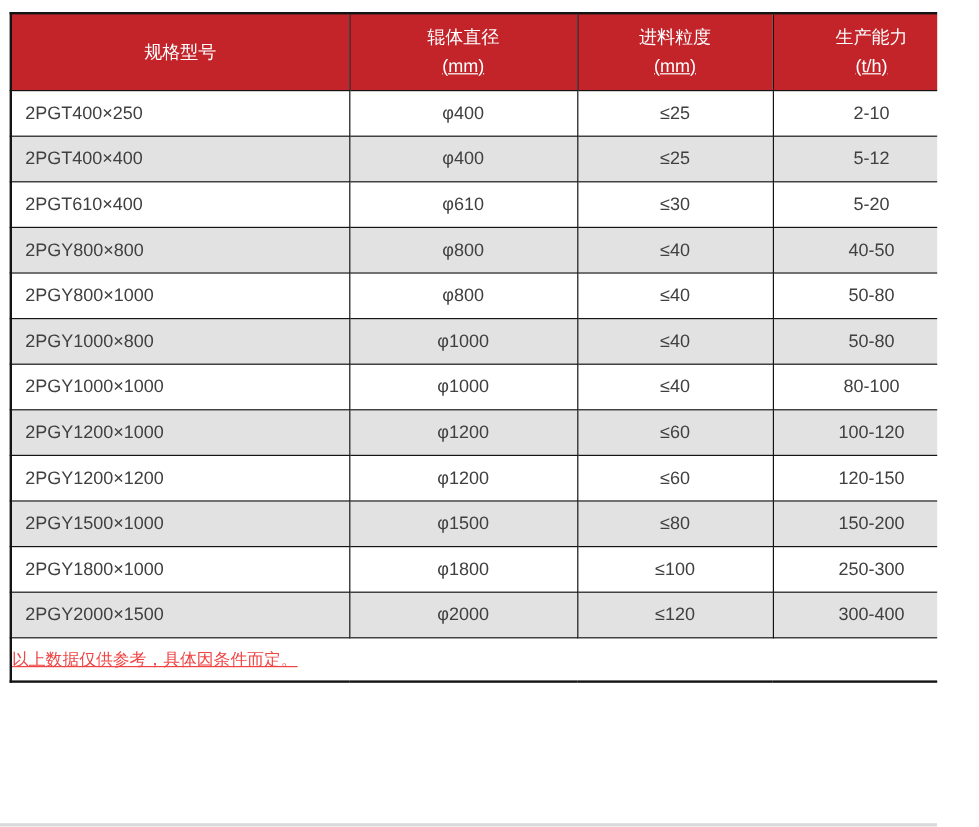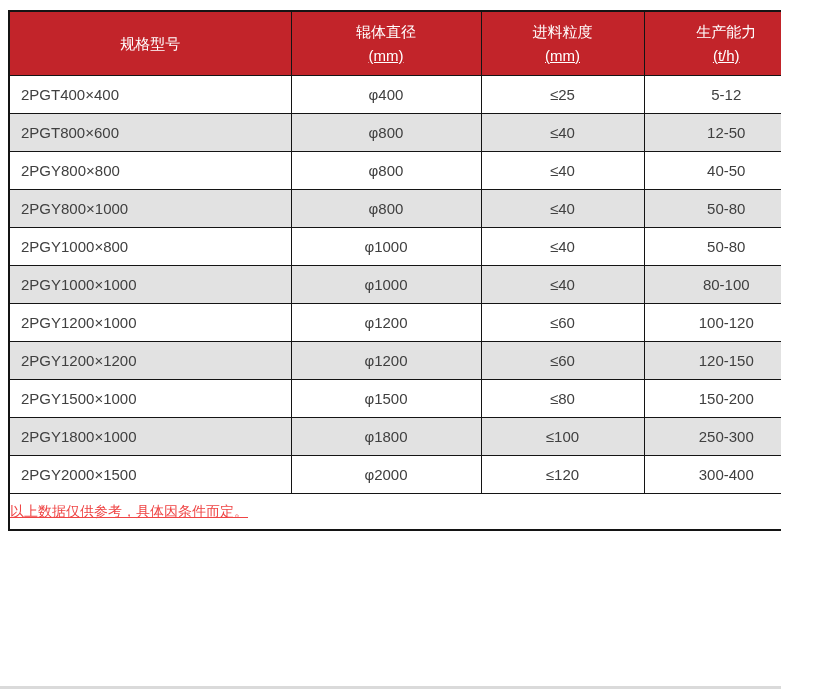--- a/index.html
+++ b/index.html
@@ -99,30 +99,36 @@
             <span class="h-unit">(mm)</span>
           </th>
           <th>
             <span class="h-title">生产能力</span>
             <span class="h-unit">(t/h)</span>
           </th>
         </tr>
     </thead>
     <tbody id="table-body">
         <tr>
+          <td class="cell-model">2PGT400×250</td>
+          <td class="cell-roller-diameter">φ400</td>
+          <td class="cell-feed-size">≤25</td>
+          <td class="cell-capacity">2-10</td>
+        </tr>
+        <tr>
           <td class="cell-model">2PGT400×400</td>
           <td class="cell-roller-diameter">φ400</td>
           <td class="cell-feed-size">≤25</td>
           <td class="cell-capacity">5-12</td>
         </tr>
         <tr>
-          <td class="cell-model">2PGT800×600</td>
-          <td class="cell-roller-diameter">φ800</td>
-          <td class="cell-feed-size">≤40</td>
-          <td class="cell-capacity">12-50</td>
+          <td class="cell-model">2PGT610×400</td>
+          <td class="cell-roller-diameter">φ610</td>
+          <td class="cell-feed-size">≤30</td>
+          <td class="cell-capacity">5-20</td>
         </tr>
         <tr>
           <td class="cell-model">2PGY800×800</td>
           <td class="cell-roller-diameter">φ800</td>
           <td class="cell-feed-size">≤40</td>
           <td class="cell-capacity">40-50</td>
         </tr>
         <tr>
           <td class="cell-model">2PGY800×1000</td>
           <td class="cell-roller-diameter">φ800</td>

